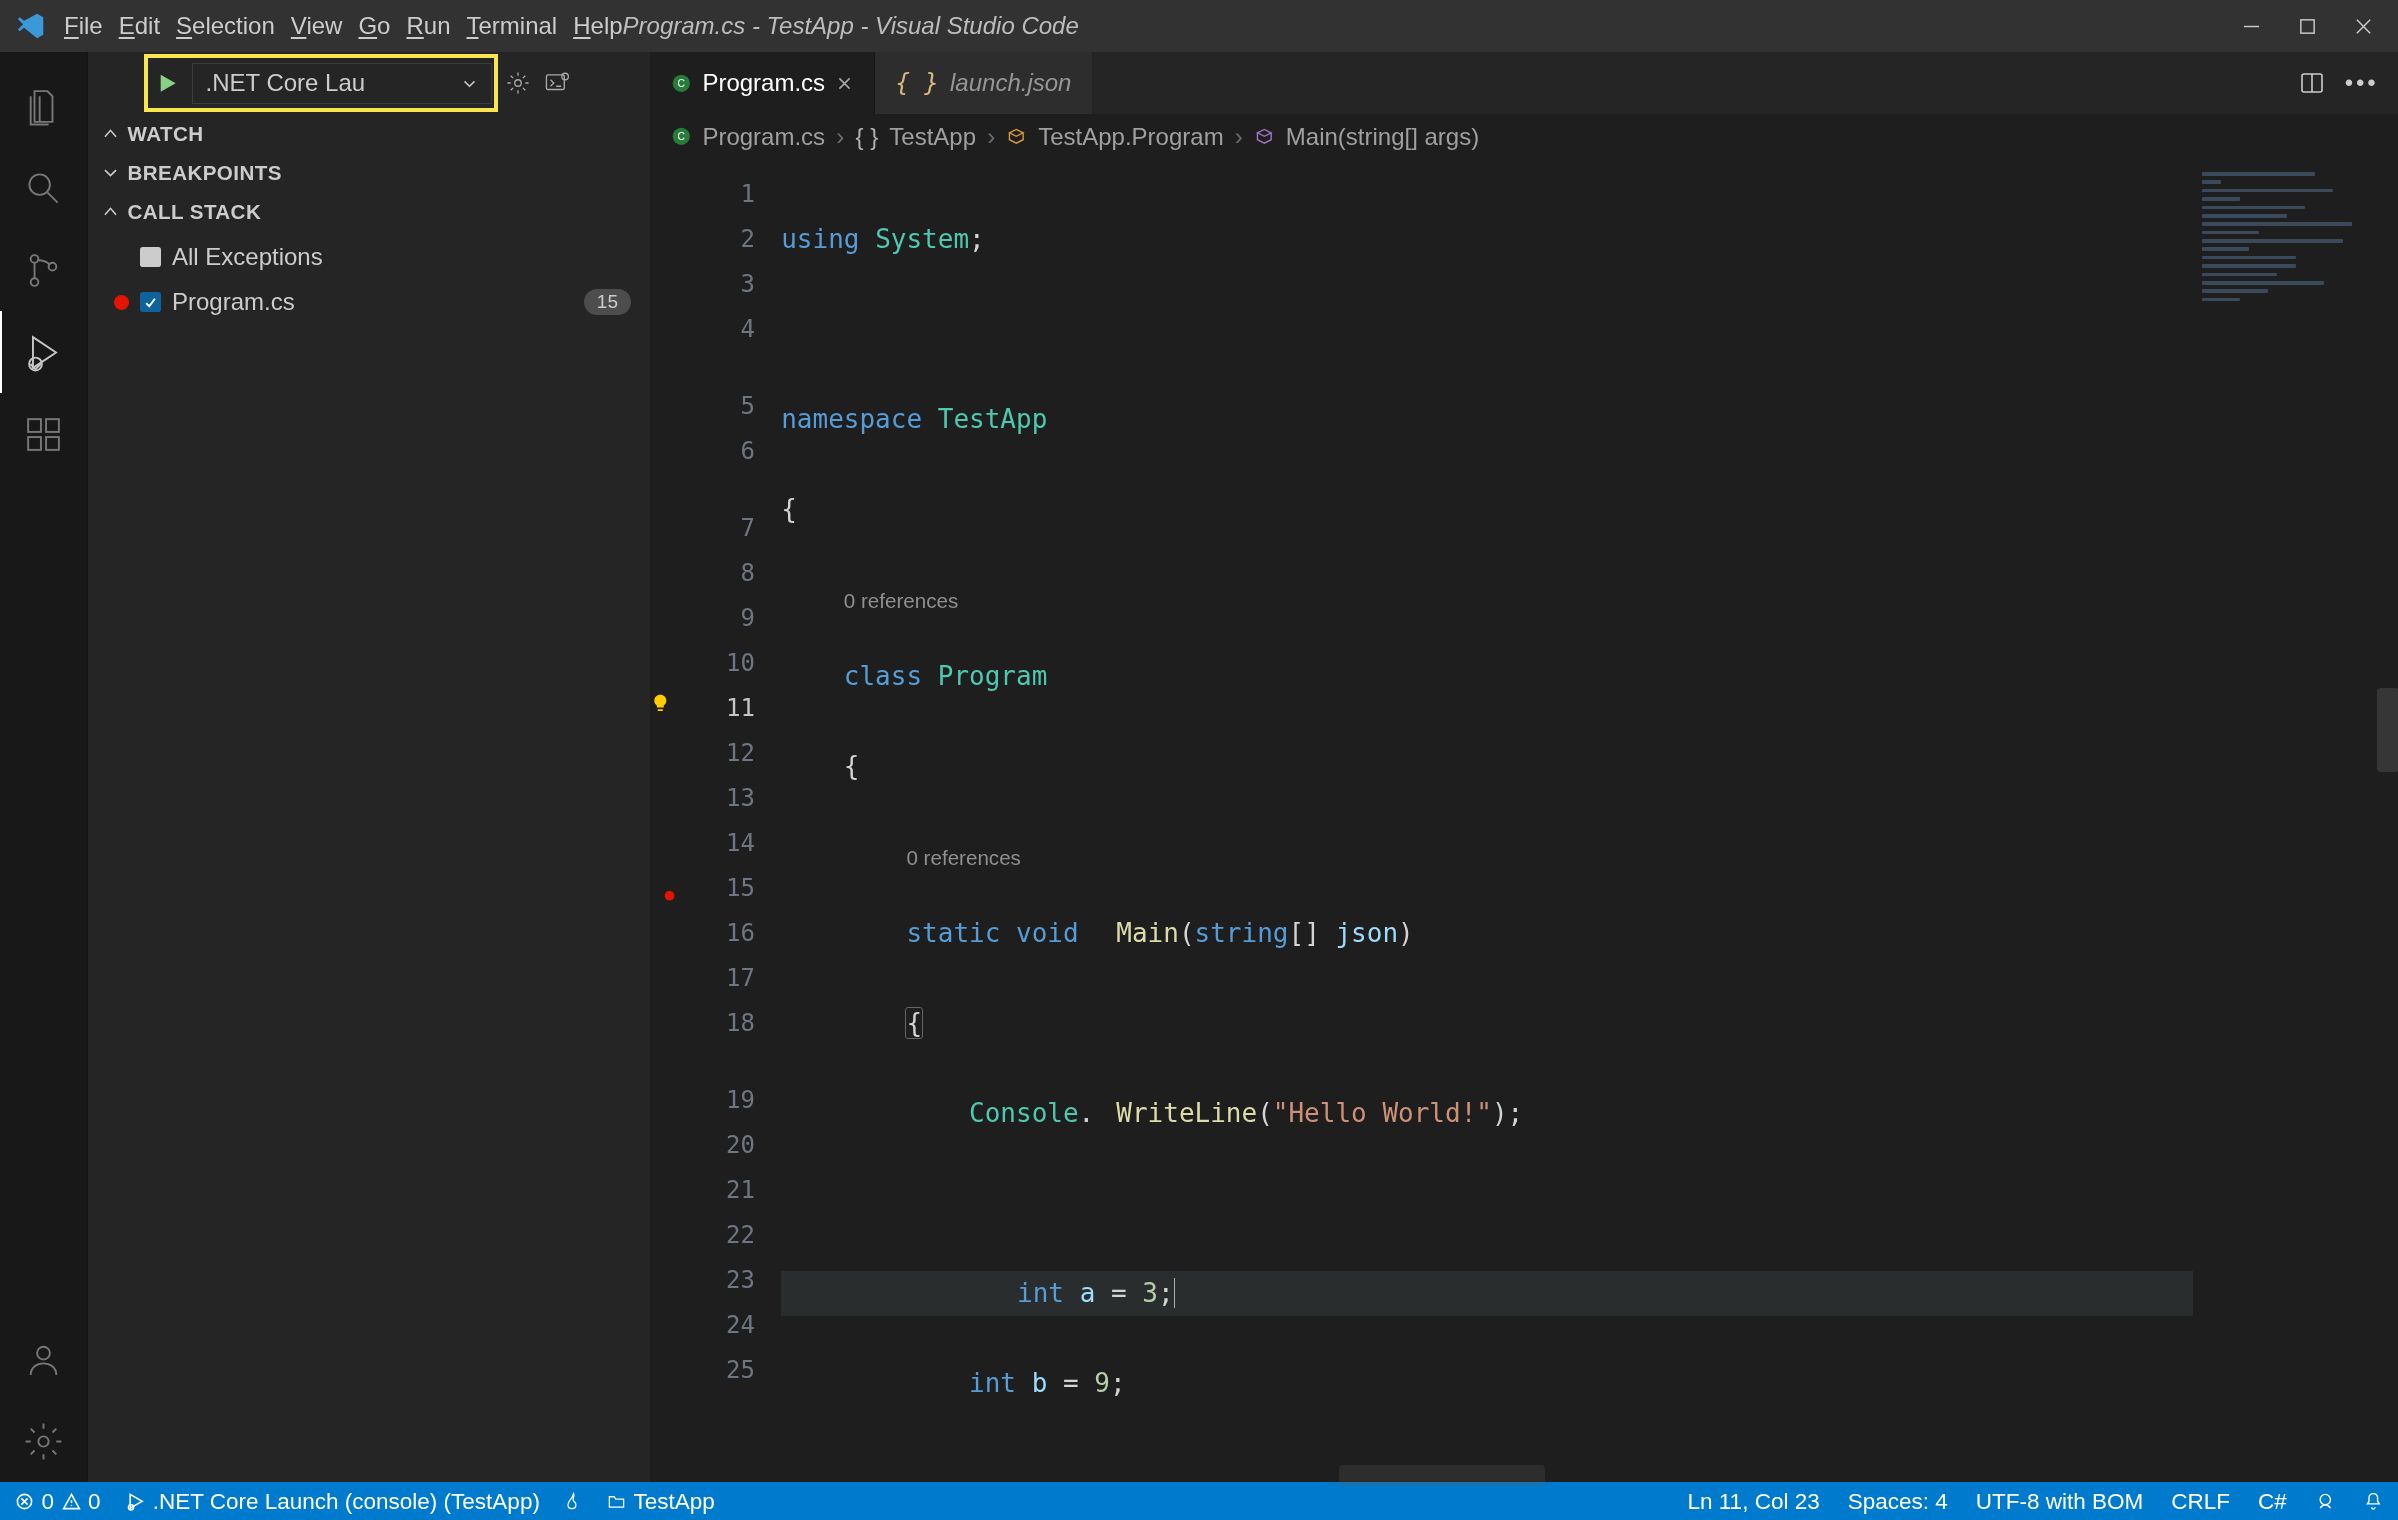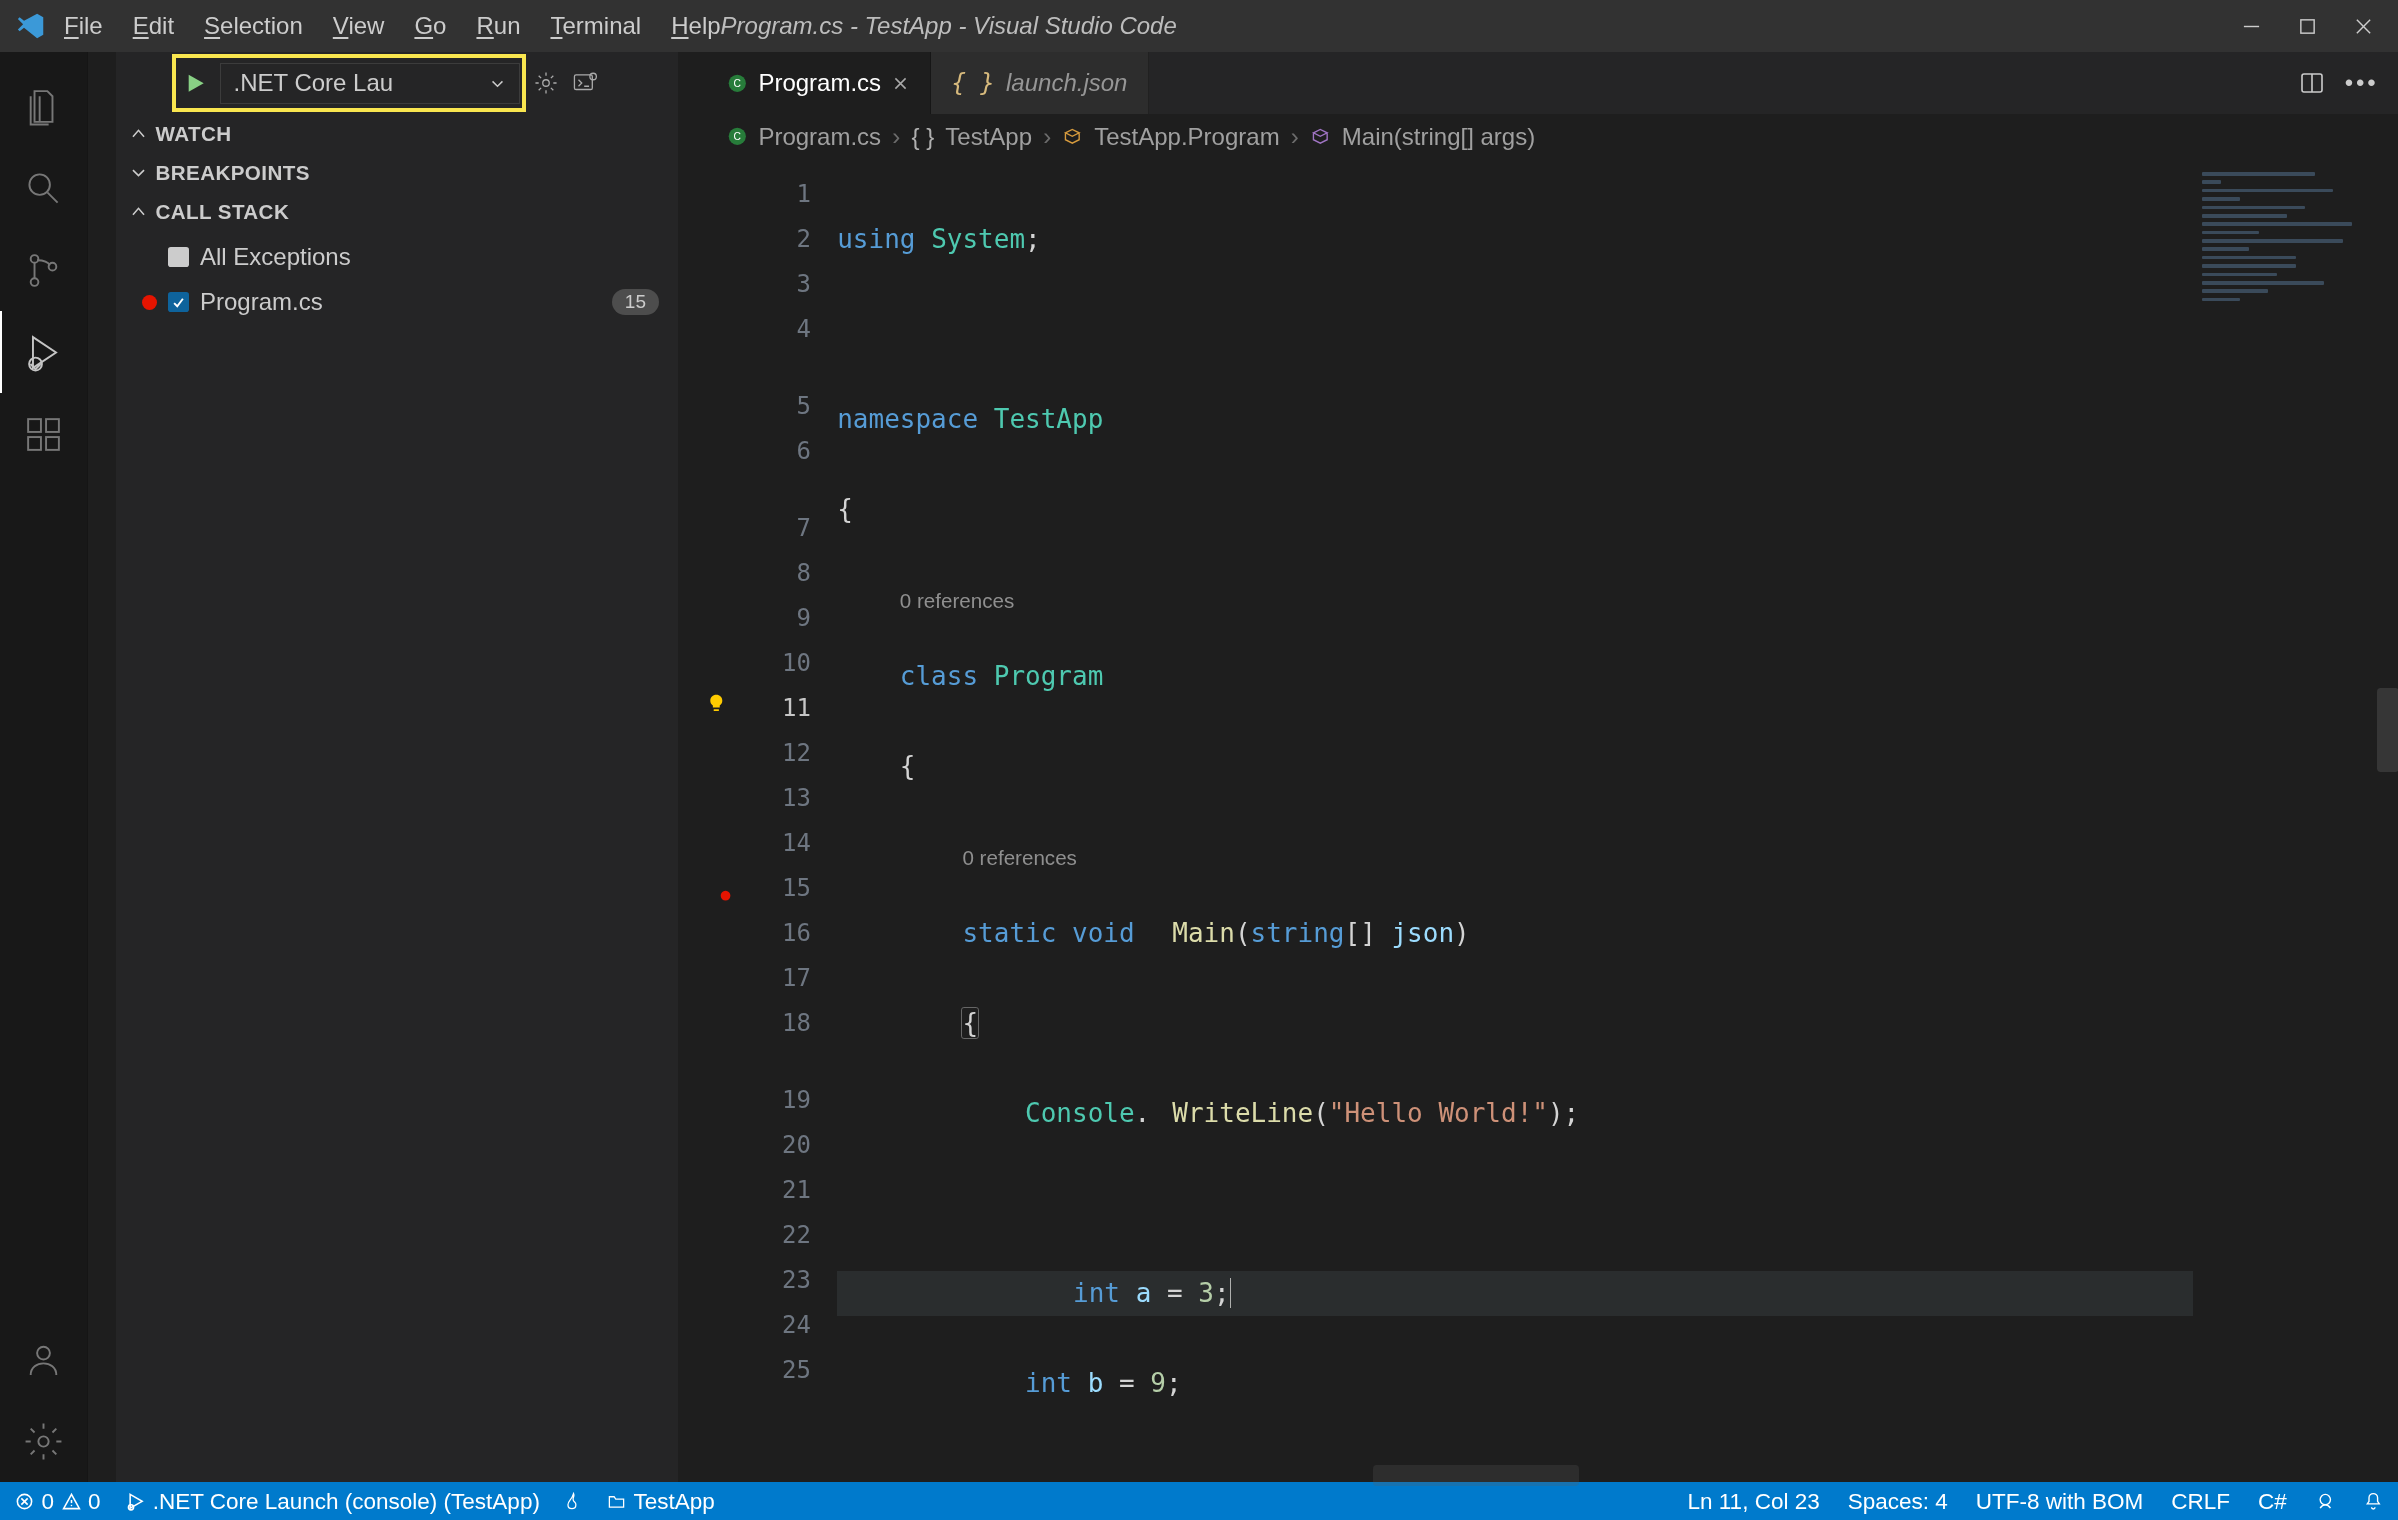--- a/index.html
+++ b/index.html
@@ -38,29 +38,29 @@
     overflow:hidden;
     -webkit-font-smoothing:antialiased;
   }
   
   .titlebar{
     height:52px;background:var(--bg-title);
     display:flex;align-items:center;padding:0 17px;
     color:var(--fg);
   }
   .titlebar .logo{margin-right:19px;}
-  .menubar{display:flex;gap:30px;align-items:center;}
+  .menubar{display:flex;gap:16px;align-items:center;}
   .menubar span{cursor:default;}
   .menubar .mnemonic{text-decoration:underline;text-underline-offset:2.8px;}
   .titlecenter{flex:1;color:var(--fg);opacity:.9;font-style:italic;}
   .winctrl{display:flex;gap:37px;align-items:center;padding-right:9.4px;}
   .winctrl svg{width:19px;height:19px;}
 
   
-  .main{flex:1;display:flex;min-height:0;gap:28px;}
+  .main{flex:1;display:flex;min-height:0;}
 
   
   .activitybar{
     width:88px;background:var(--bg-darker);
     display:flex;flex-direction:column;align-items:center;padding-top:13px;
     border-right:0.9px solid #00000020;
   }
   .activitybar .ab-item{
     width:88px;height:82px;display:flex;align-items:center;justify-content:center;
     opacity:.55;

